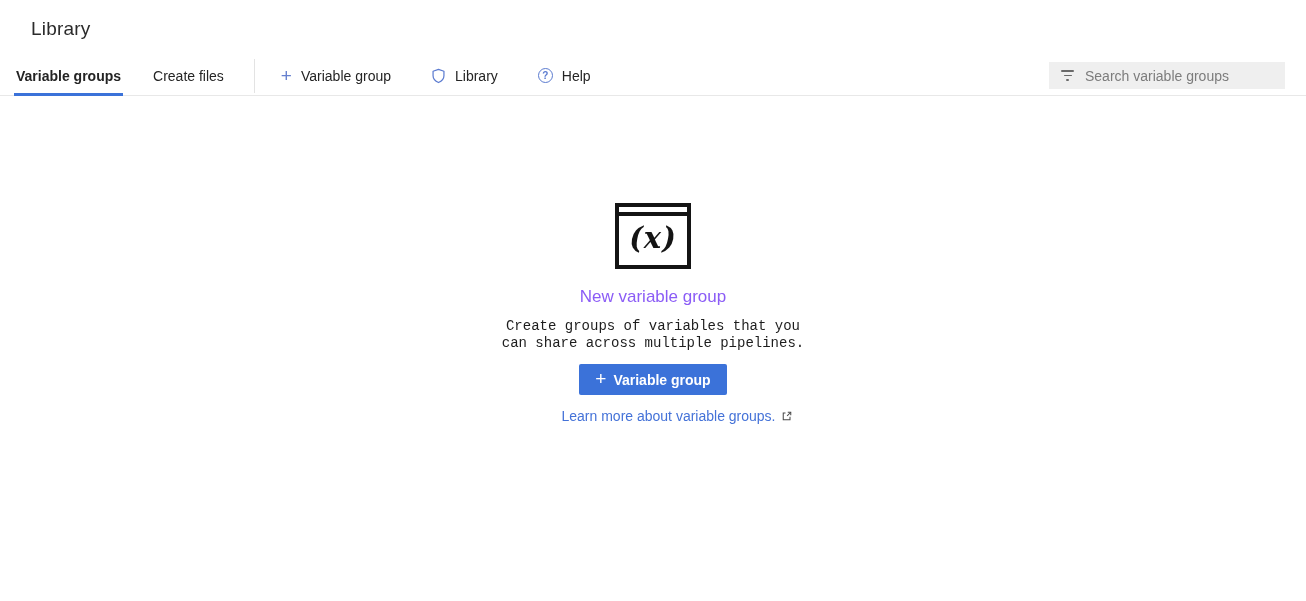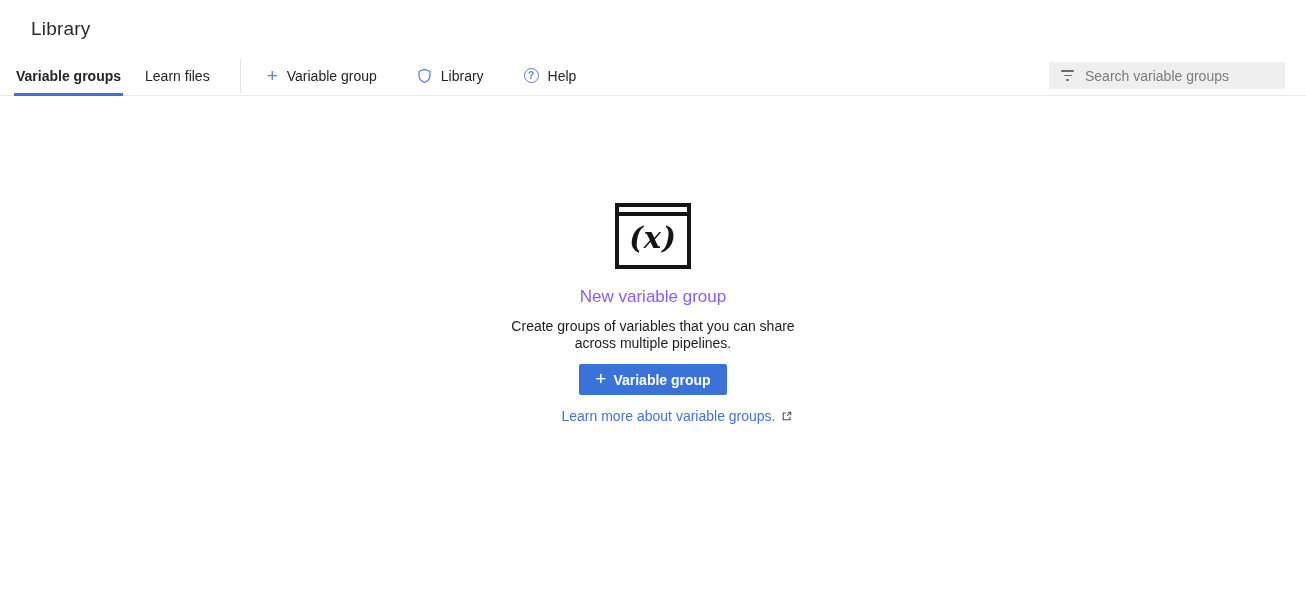--- a/index.html
+++ b/index.html
@@ -6,21 +6,21 @@
   html, body { width: 1306px; height: 601px; background: #ffffff; overflow: hidden;
     font-family: "Liberation Sans", sans-serif; color: #222222; }
 
   
   .page-header { padding: 18px 16px 16px 16px; }
   .page-title { font-size: 19px; font-weight: 400; color: #2b2b2b; letter-spacing: .2px; margin-left: 15px; }
 
   
   .tabbar { display: flex; align-items: center; height: 40px; border-bottom: 1px solid #e8e8e8;
     padding-left: 14px; position: relative; }
-  .tabs { display: flex; align-items: flex-end; gap: 20px; height: 100%; }
+  .tabs { display: flex; align-items: flex-end; gap: 28px; height: 100%; }
   .tab { position: relative; height: 100%; display: flex; align-items: center;
     font-size: 14px; color: #242424; padding: 0 2px; cursor: pointer; }
   .tab.active { font-weight: 700; }
   .tab.active::after { content: ""; position: absolute; left: 0; right: 0; bottom: -1px;
     height: 3px; background: #3b72d9; }
 
   .v-divider { width: 1px; height: 34px; background: #e3e3e3; margin: 0 26px 0 28px; }
 
   .toolbar { display: flex; align-items: center; gap: 40px; }
   .toolbar-btn { display: flex; align-items: center; gap: 9px; font-size: 14px;
@@ -46,21 +46,21 @@
 
   
   .empty-state { margin-top: 107px; display: flex; flex-direction: column; align-items: center; }
   .vg-icon { width: 76px; height: 66px; border: 4px solid #141414; background: #ffffff; }
   .vg-icon-bar { height: 9px; border-bottom: 4px solid #141414; }
   .vg-icon-body { height: 45px; display: flex; align-items: center; justify-content: center;
     font-family: "DejaVu Serif", serif; font-style: italic; font-weight: 700;
     font-size: 29px; color: #141414; letter-spacing: 1px; padding-bottom: 2px; }
   .es-title { margin-top: 18px; font-size: 17px; font-weight: 400; color: #8b5cf6; }
   .es-desc { margin-top: 11px; font-size: 14px; color: #1d1d1d; text-align: center;
-    max-width: 318px; line-height: 17px; }
+    max-width: 318px; line-height: 17px; font-family: Liberation Mono, monospace; }
   .es-button { margin-top: 12px; display: inline-flex; align-items: center; justify-content: center;
     gap: 7px; background: #3b72d9; color: #ffffff; border: none; border-radius: 2px;
     height: 31px; padding: 0 16px; font-size: 14px; font-weight: 700; cursor: pointer;
     font-family: "Liberation Sans", sans-serif; }
   .es-button .btn-plus { font-weight: 400; font-size: 19px; line-height: 14px; margin-top: -2px; }
   .es-link-row { margin-top: 13px; display: flex; align-items: center; gap: 5px; }
   .es-link { font-size: 14px; color: #4472d8; text-decoration: none; cursor: pointer; padding-left: 48px; }
   .ext-icon svg { display: block; }
 </style>
 </head>
@@ -69,21 +69,21 @@
 <div class="page-header">
   <div class="page-title">Library</div>
 </div>
 
 <div class="tabbar">
   <div class="tabs">
     <div class="tab active">
       <span>Variable groups</span>
     </div>
     <div class="tab">
-      <span>Learn files</span>
+      <span>Create files</span>
     </div>
   </div>
 
   <div class="v-divider"></div>
 
   <div class="toolbar">
     <div class="toolbar-btn">
       <span class="tb-plus">+</span>
       <span>Variable group</span>
     </div>

